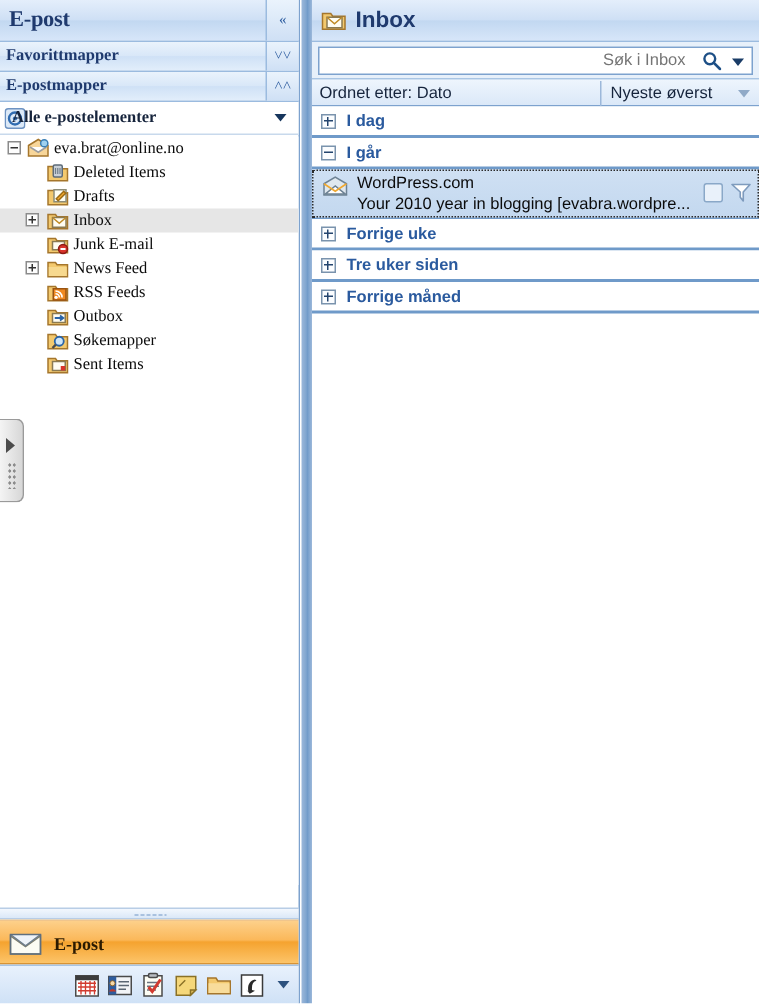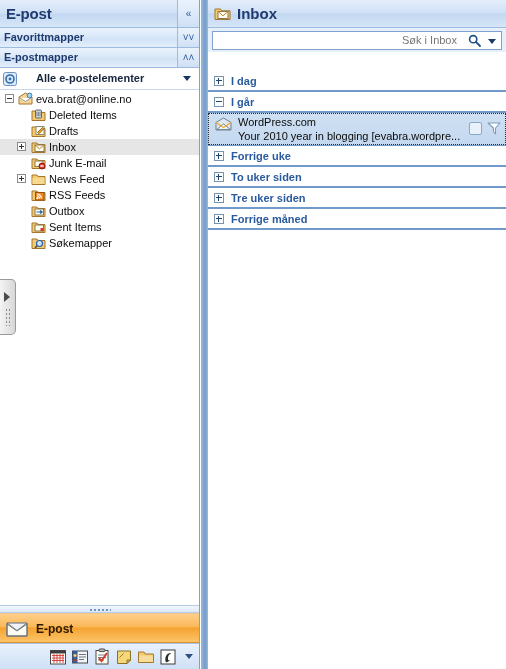--- a/index.html
+++ b/index.html
@@ -22,20 +22,21 @@
   }
 
   
   #nav-pane {
     position: absolute;
     left: 0; top: 0;
     width: 200px;
     height: 669px;
     background: #ffffff;
     border-right: 1px solid #7da2ce;
+    font-family: Liberation Serif, serif;
   }
 
   
   .nav-title-bar {
     position: relative;
     height: 28px;
     background: linear-gradient(to bottom, #e4eefb 0%, #cfe0f5 48%, #c2d8f1 52%, #d7e6f9 100%);
     border-bottom: 1px solid #9bbbdf;
   }
   .nav-title-bar .title-text {
@@ -85,21 +86,21 @@
     background: #ffffff;
     border-bottom: 1px solid #c8d9ec;
   }
   .scope-row .scope-icon {
     position: absolute;
     left: 3px; top: 4px;
     width: 14px; height: 14px;
   }
   .scope-row .scope-label {
     position: absolute;
-    left: 36px; top: 4px;
+    left: 8px; top: 4px;
     font-size: 11px;
     font-weight: bold;
     color: #16243c;
   }
   .scope-row .scope-caret {
     position: absolute;
     right: 8px; top: 8px;
     width: 0; height: 0;
     border-left: 4px solid transparent;
     border-right: 4px solid transparent;
@@ -608,36 +609,36 @@
             <path d="M5.5 8 L10.5 8 M9 6.4 L11.2 8 L9 9.6" fill="none" stroke="#2a64a8" stroke-width="1.2"></path>
           </svg>
         </span>
         <span class="nlabel">Outbox</span>
       </div>
 
       <div class="tree-node lvl1">
         <span class="nico">
           <svg width="15" height="14" viewBox="0 0 15 14">
             <path d="M1 3 L6 3 L7 4.5 L14 4.5 L14 12.5 L1 12.5 Z" fill="#f3c96e" stroke="#a5762c"></path>
+            <circle cx="8.5" cy="7.5" r="3" fill="#cfe6f8" stroke="#2a64a8" stroke-width="1.2"></circle>
+            <path d="M6.2 9.8 L4 12" stroke="#4b4b4b" stroke-width="1.6"></path>
+          </svg>
+        </span>
+        <span class="nlabel">Søkemapper</span>
+      </div>
+
+      <div class="tree-node lvl1">
+        <span class="nico">
+          <svg width="15" height="14" viewBox="0 0 15 14">
+            <path d="M1 3 L6 3 L7 4.5 L14 4.5 L14 12.5 L1 12.5 Z" fill="#f3c96e" stroke="#a5762c"></path>
             <rect x="4" y="5" width="8.5" height="6" fill="#fffdf2" stroke="#8a7a52"></rect>
             <rect x="9.5" y="8" width="3" height="3" fill="#d8342a"></rect>
           </svg>
         </span>
         <span class="nlabel">Sent Items</span>
-      </div>
-
-      <div class="tree-node lvl1">
-        <span class="nico">
-          <svg width="15" height="14" viewBox="0 0 15 14">
-            <path d="M1 3 L6 3 L7 4.5 L14 4.5 L14 12.5 L1 12.5 Z" fill="#f3c96e" stroke="#a5762c"></path>
-            <circle cx="8.5" cy="7.5" r="3" fill="#cfe6f8" stroke="#2a64a8" stroke-width="1.2"></circle>
-            <path d="M6.2 9.8 L4 12" stroke="#4b4b4b" stroke-width="1.6"></path>
-          </svg>
-        </span>
-        <span class="nlabel">Søkemapper</span>
       </div>
 
     </div>
 
     <div id="nav-sash">
       <span class="dots"></span>
     </div>
 
     <div id="module-button">
       <span class="mico">
@@ -732,20 +733,26 @@
         <span class="mag">
           <svg width="13" height="13" viewBox="0 0 13 13">
             <circle cx="5.2" cy="5.2" r="3.6" fill="none" stroke="#1d4f86" stroke-width="1.6"></circle>
             <path d="M7.9 7.9 L12 12" stroke="#1d4f86" stroke-width="1.8" stroke-linecap="round"></path>
           </svg>
         </span>
         <span class="sdrop"></span>
       </div>
     </div>
 
+    <div class="sort-bar">
+      <span class="sort-left">Ordnet etter: Dato</span>
+      <span class="sort-div"></span>
+      <span class="sort-right">Nyeste øverst</span>
+      <span class="sort-caret"></span>
+    </div>
 
     <div id="list-body">
 
       <div class="group-row">
         <span class="gexp plus"></span>
         <span class="glabel">I dag</span>
       </div>
 
       <div class="group-row">
         <span class="gexp"></span>
@@ -770,24 +777,20 @@
             <path d="M2 2 L14 2 L9.5 7 L9.5 13 L7.5 10.5 L7.5 7 Z" fill="#ffffff" stroke="#7e9bbd" stroke-width="1.1" stroke-linejoin="round"></path>
           </svg>
         </span>
       </div>
 
       <div class="group-row">
         <span class="gexp plus"></span>
         <span class="glabel">Forrige uke</span>
       </div>
 
-      <div class="group-row">
-        <span class="gexp plus"></span>
-        <span class="glabel">To uker siden</span>
-      </div>
 
       <div class="group-row">
         <span class="gexp plus"></span>
         <span class="glabel">Tre uker siden</span>
       </div>
 
       <div class="group-row">
         <span class="gexp plus"></span>
         <span class="glabel">Forrige måned</span>
       </div>

